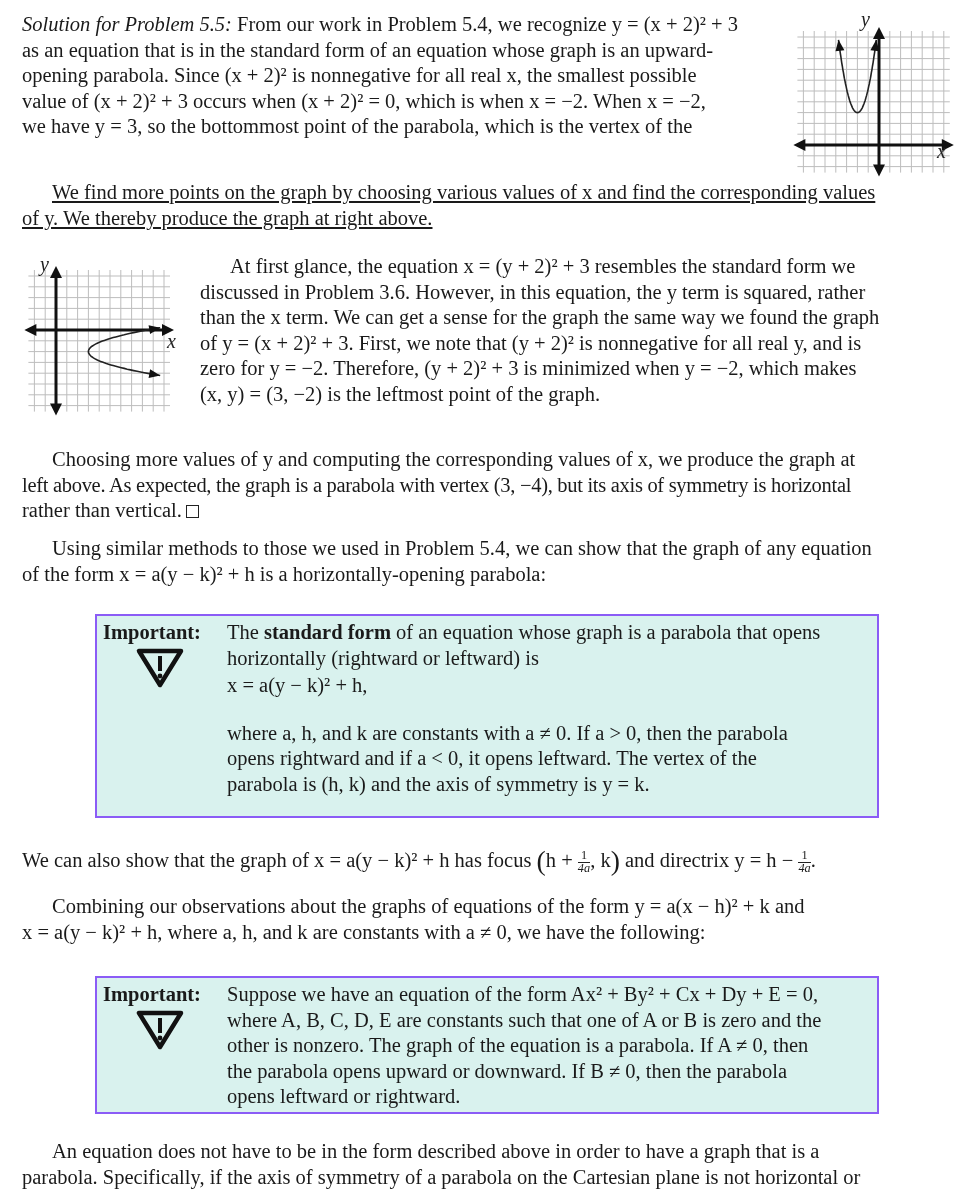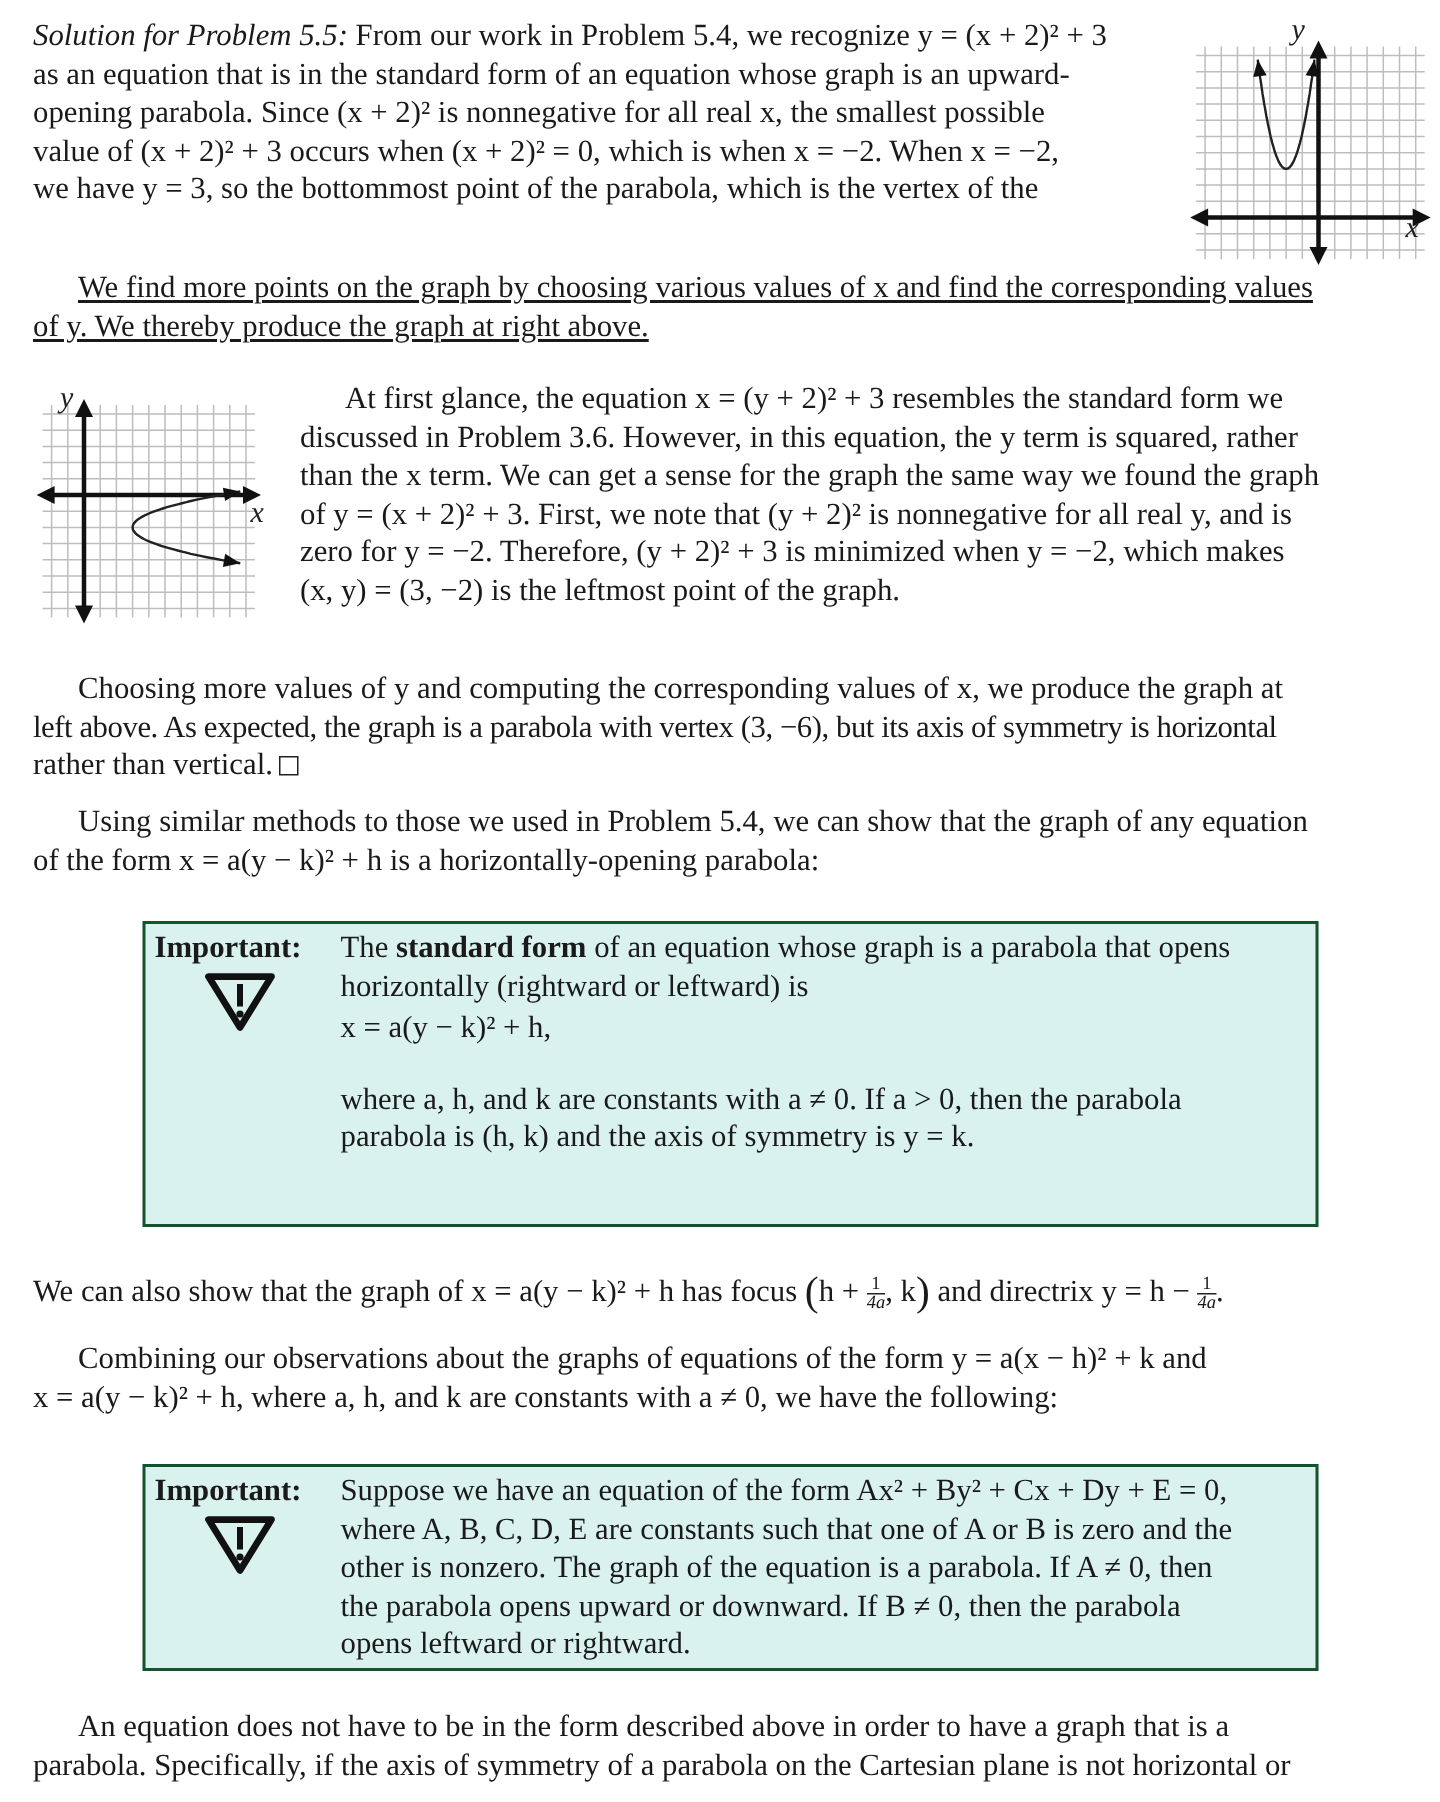--- a/index.html
+++ b/index.html
@@ -9,21 +9,21 @@
     color: #1a1a1a; font-size: 20.5px; line-height: 25.5px;
   }
   i, .it { font-style: italic; }
   .block { position: absolute; }
   .par { margin: 0; text-align: justify; }
   .indent { text-indent: 30px; }
   .graph { position: absolute; }
   .graph svg { display: block; }
   .box {
     position: absolute; left: 95px; width: 780px;
-    background: #d9f2ee; border: 2px solid #14532d;
+    background: #d9f2ee; border: 2px solid #8b5cf6;
   }
   .box .label { position: absolute; left: 6px; top: 4px; font-weight: bold; }
   .box .warn { position: absolute; left: 38px; top: 31px; }
   .box .content { position: absolute; left: 130px; right: 8px; top: 4px; text-align: justify; }
   .centered { text-align: left; }
   .qed { display: inline-block; width: 11px; height: 11px; border: 1.4px solid #222; vertical-align: -1px; margin-left: 4px; }
   .frac { display: inline-block; vertical-align: -0.35em; text-align: center; font-size: 0.6em; line-height: 0.95em; }
   .frac .num { display: block; border-bottom: 1px solid #222; padding: 0 1px; }
   .frac .den { display: block; font-style: italic; }
   .bigparen { font-size: 1.35em; vertical-align: -0.1em; }
@@ -136,21 +136,21 @@
   <div class="par indent" style="white-space:nowrap;">At first glance, the equation x = (y + 2)² + 3 resembles the standard form we</div>
   <div class="par" style="white-space:nowrap;">discussed in Problem 3.6.  However, in this equation, the y term is squared, rather</div>
   <div class="par" style="white-space:nowrap;">than the x term.  We can get a sense for the graph the same way we found the graph</div>
   <div class="par" style="white-space:nowrap;">of y = (x + 2)² + 3.  First, we note that (y + 2)² is nonnegative for all real y, and is</div>
   <div class="par" style="white-space:nowrap;">zero for y = −2.  Therefore, (y + 2)² + 3 is minimized when y = −2, which makes</div>
   <div class="par" style="white-space:nowrap;">(x, y) = (3, −2) is the leftmost point of the graph.</div>
 </div>
 
 <div class="block" style="left:22px; top:447px; width:925px;">
   <div class="par indent" style="white-space:nowrap;">Choosing more values of y and computing the corresponding values of x, we produce the graph at</div>
-  <div class="par" style="white-space:nowrap;letter-spacing:-0.3px;">left above.  As expected, the graph is a parabola with vertex (3, −6), but its axis of symmetry is horizontal</div>
+  <div class="par" style="white-space:nowrap;letter-spacing:-0.3px;">left above.  As expected, the graph is a parabola with vertex (3, −4), but its axis of symmetry is horizontal</div>
   <div class="par">
     <span>rather than vertical.</span><span class="qed"></span>
   </div>
 </div>
 
 <div class="block" style="left:22px; top:536px; width:925px;">
   <div class="par indent" style="white-space:nowrap;">Using similar methods to those we used in Problem 5.4, we can show that the graph of any equation</div>
   <div class="par" style="white-space:nowrap;">of the form x = a(y − k)² + h is a horizontally-opening parabola:</div>
 </div>
 
@@ -161,20 +161,21 @@
     <rect x="23" y="9" width="4" height="15" fill="#111"></rect>
     <circle cx="25" cy="29" r="2.4" fill="#111"></circle>
   </svg>
   <div class="content">
     <div style="white-space:nowrap;">
       <span>The </span><b>standard form</b><span> of an equation whose graph is a parabola that opens</span>
     </div>
     <div>horizontally (rightward or leftward) is</div>
     <div class="centered" style="margin-top:2px;">x = a(y − k)² + h,</div>
     <div style="margin-top:22px; white-space:nowrap;">where a, h, and k are constants with a ≠ 0.  If a &gt; 0, then the parabola</div>
+    <div style="white-space:nowrap;">opens rightward and if a &lt; 0, it opens leftward.  The vertex of the</div>
     <div style="white-space:nowrap;">parabola is (h, k) and the axis of symmetry is y = k.</div>
   </div>
 </div>
 
 <div class="block" style="left:22px; top:848px; width:925px; white-space:nowrap;">
   <span>We can also show that the graph of x = a(y − k)² + h has focus </span><span class="bigparen">(</span><span>h + </span><span class="frac"><span class="num">1</span><span class="den">4a</span></span><span>, k</span><span class="bigparen">)</span><span> and directrix y = h − </span><span class="frac"><span class="num">1</span><span class="den">4a</span></span><span>.</span>
 </div>
 
 <div class="block" style="left:22px; top:894px; width:925px;">
   <div class="par indent" style="white-space:nowrap;">Combining our observations about the graphs of equations of the form y = a(x − h)² + k and</div>

